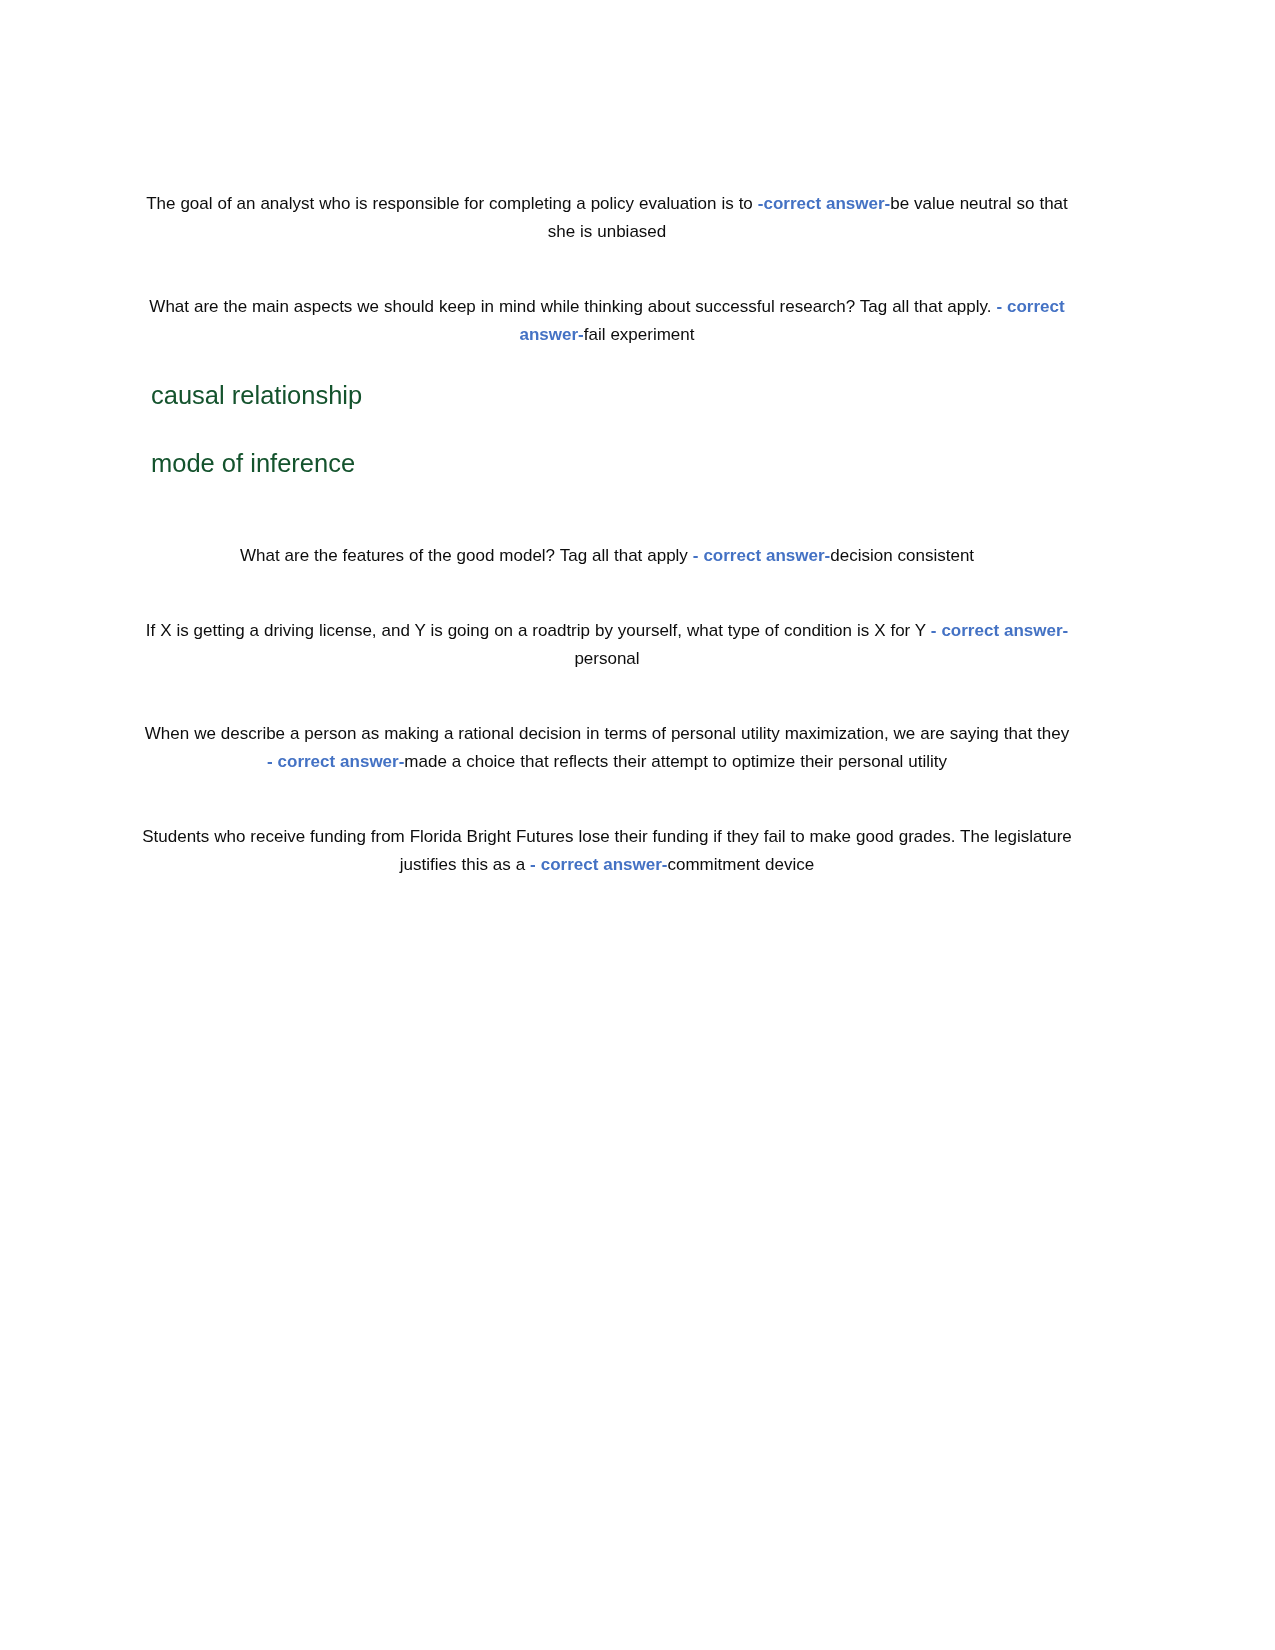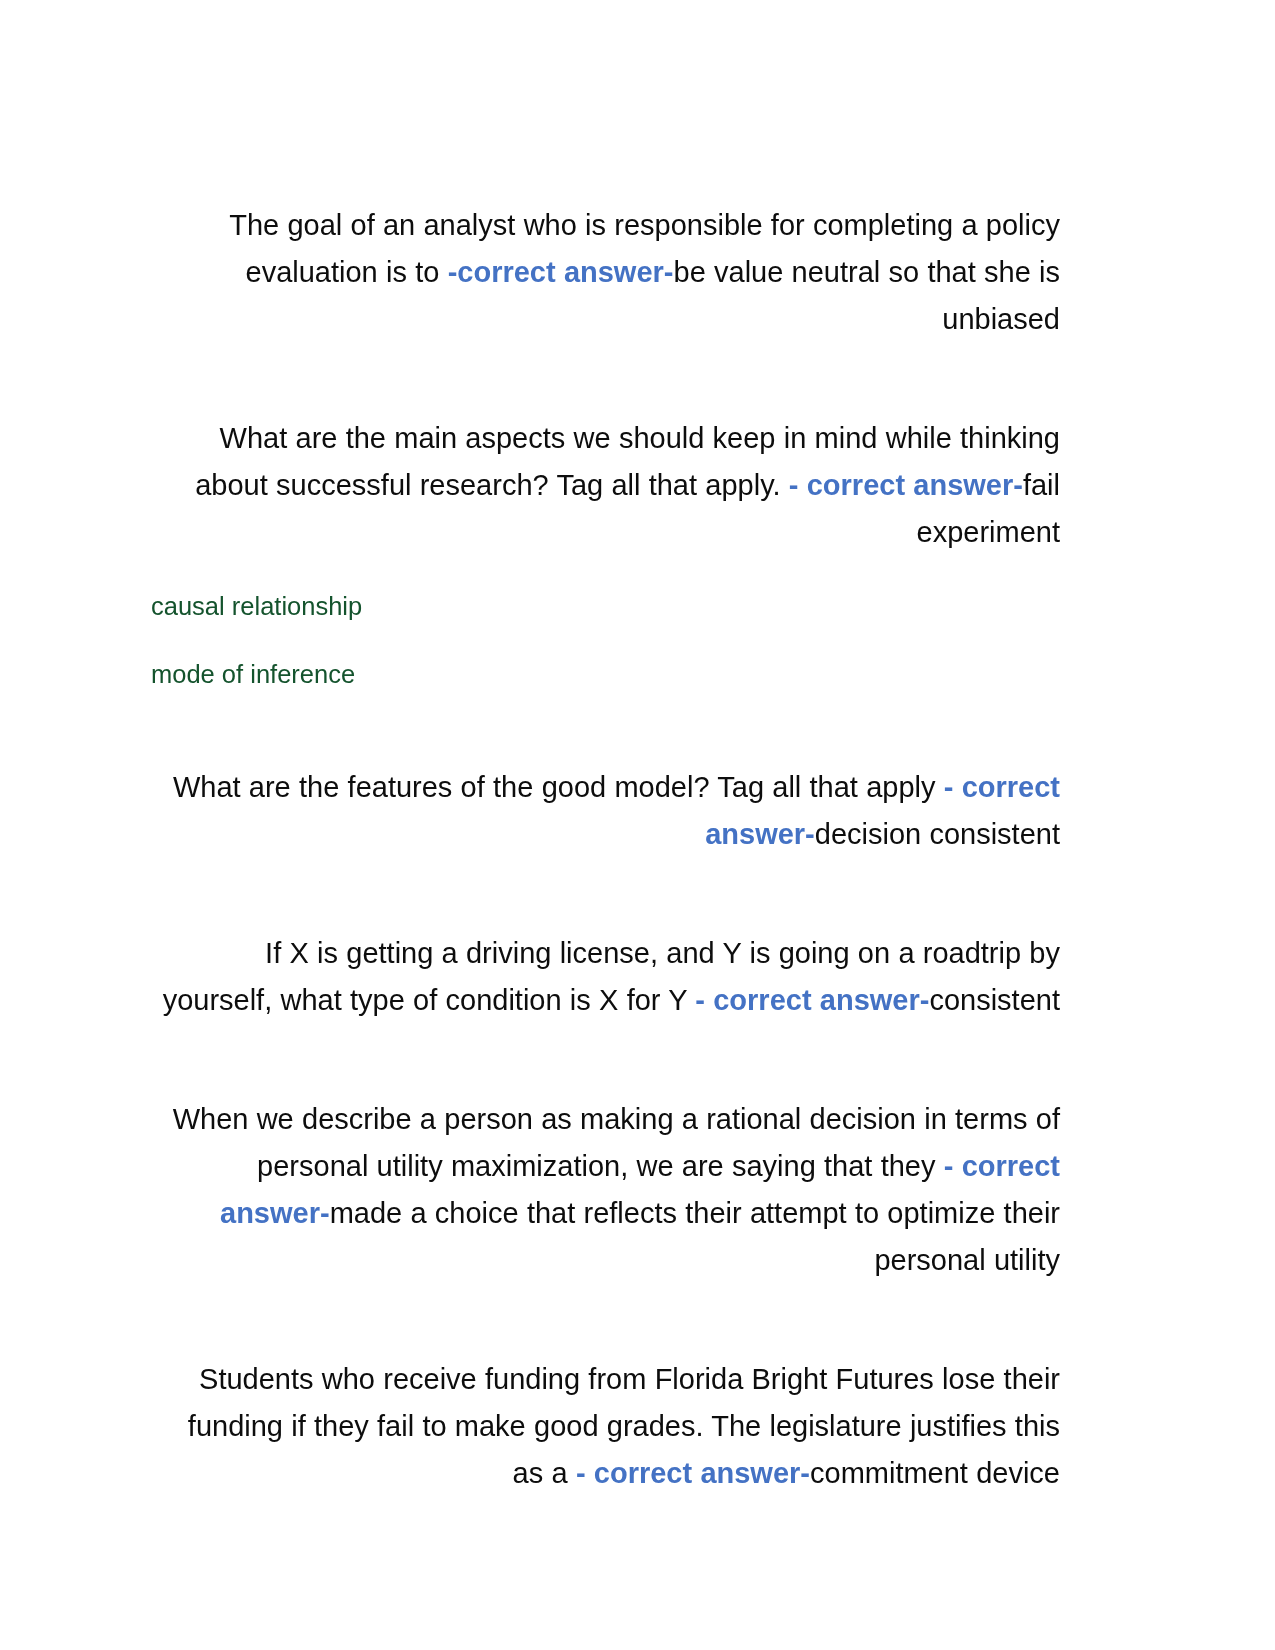--- a/index.html
+++ b/index.html
@@ -20,25 +20,25 @@
     box-sizing: border-box;
     overflow: hidden;
   }
   .doc-body {
     position: absolute;
     left: 142px;
     top: 190px;
     width: 930px;
   }
   .para {
-    font-size: 29px;
+    font-size: 17px;
     line-height: 1.62;
     color: #0d0d0d;
-    margin: 12px;
-    text-align: right;
+    margin: 0;
+    text-align: center;
     word-spacing: 0.2px;
   }
   .spacer-block {
     height: 48px;
   }
   .list-line {
     font-size: 25.5px;
     line-height: 1.62;
     color: #14532d;
     margin: 9px;
@@ -66,21 +66,21 @@
     <p class="para"><span>What are the main aspects we should keep in mind while thinking about successful research? Tag all that apply. </span><span class="ans">- correct answer-</span><span class="blk">fail experiment</span></p>
     <p class="list-line">causal relationship</p>
     <p class="list-line">mode of inference</p>
 
     <div class="spacer-block"></div>
 
     <p class="para"><span>What are the features of the good model? Tag all that apply </span><span class="ans">- correct answer-</span><span class="blk">decision consistent</span></p>
 
     <div class="spacer-block"></div>
 
-    <p class="para"><span>If X is getting a driving license, and Y is going on a roadtrip by yourself, what type of condition is X for Y </span><span class="ans">- correct answer-</span><span class="blk">consistent</span></p>
+    <p class="para"><span>If X is getting a driving license, and Y is going on a roadtrip by yourself, what type of condition is X for Y </span><span class="ans">- correct answer-</span><span class="blk">personal</span></p>
 
     <div class="spacer-block"></div>
 
     <p class="para"><span>When we describe a person as making a rational decision in terms of personal utility maximization, we are saying that they </span><span class="ans">- correct answer-</span><span class="blk">made a choice that reflects their attempt to optimize their personal utility</span></p>
 
     <div class="spacer-block"></div>
 
     <p class="para"><span>Students who receive funding from Florida Bright Futures lose their funding if they fail to make good grades. The legislature justifies this as a </span><span class="ans">- correct answer-</span><span class="blk">commitment device</span></p>
 
   </div>

